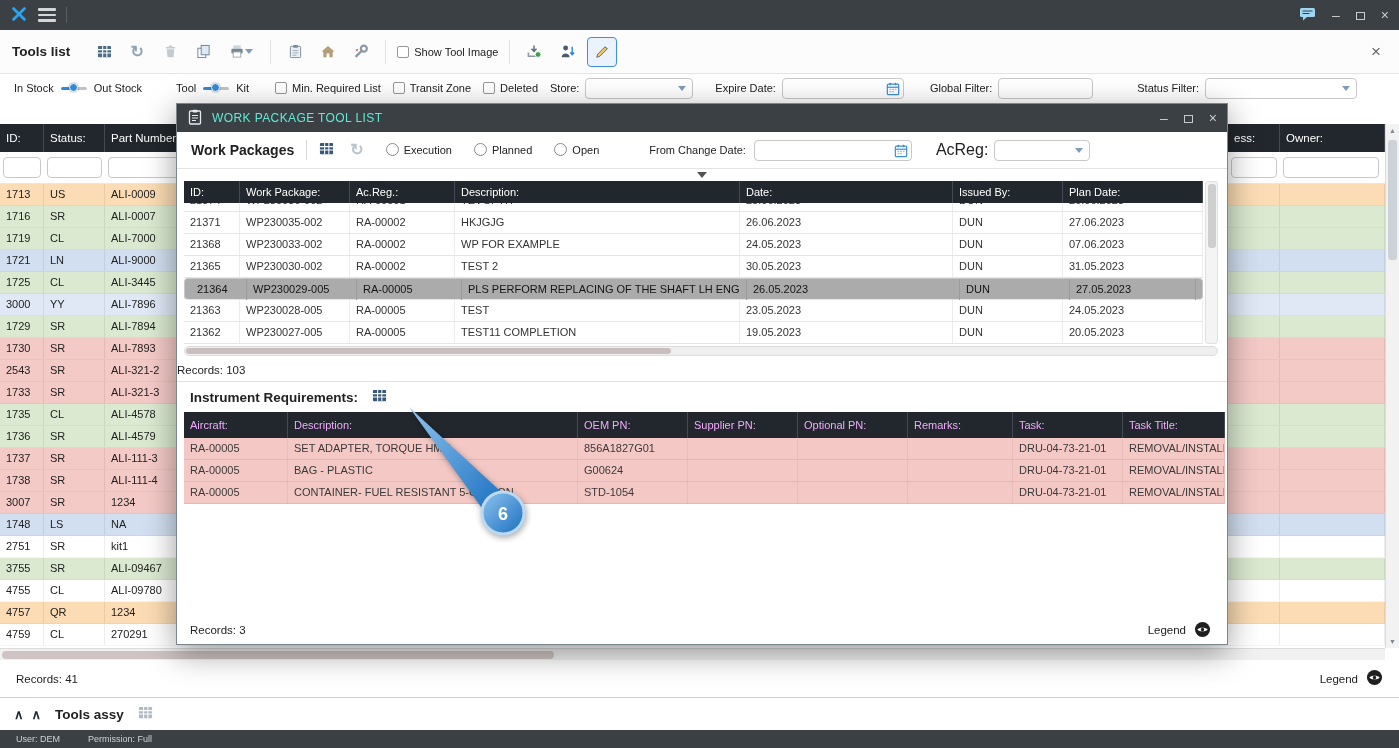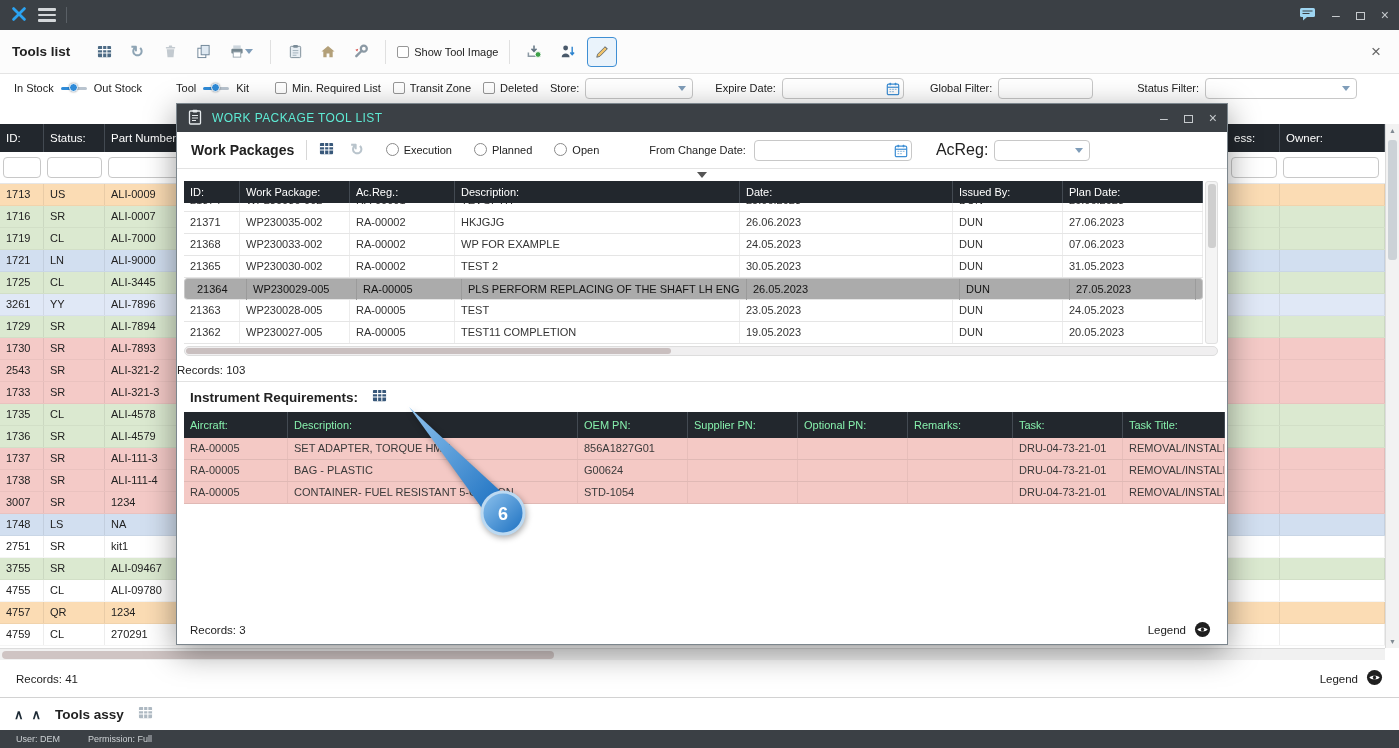--- a/index.html
+++ b/index.html
@@ -94,21 +94,21 @@
   .w-id{width:56px}.w-wp{width:110px}.w-ac{width:105px}.w-desc{width:285px}.w-date{width:213px}.w-iss{width:110px}.w-plan{flex:1}
   .wp-vscroll{width:13px;background:#f4f4f4;border:1px solid #e0e0e0;border-radius:3px;margin-left:2px;position:relative}
   .wpv-thumb{position:absolute;left:1.5px;right:1.5px;top:2px;height:64px;background:#cfcfcf;border-radius:3px}
   .wp-hscroll{padding:2px 9px 2px 7px;height:14px;flex:none}
   .wph-track{height:10px;background:#f0eff0;border:1px solid #ddd;border-radius:5px;position:relative}
   .wph-thumb{position:absolute;left:1px;top:1px;height:6px;width:485px;background:#c9bfbf;border-radius:3px}
   .m-records{height:24px;line-height:24px;font-size:11.5px;border-bottom:1px solid #e2e2e2;color:#222;flex:none}
   .m-irtitle{height:30px;display:flex;align-items:center;padding-left:13px;gap:14px;flex:none}
   .m-irtitle b{font-size:13.5px}
   .ir-wrap{padding:0 2px 0 7px;flex:none}
-  .ir-header{display:flex;height:26px;line-height:26px;background:#22272d;color:#86efac}
+  .ir-header{display:flex;height:26px;line-height:26px;background:#22272d;color:#f0abfc}
   .ir-header .hcell{border-right:1px solid #434a52;font-size:11px}
   .ir-row{display:flex;height:22px;background:#f4c9c5;border-bottom:1px solid rgba(0,0,0,.08)}
   .ir-row .cell{border-right:1px solid rgba(0,0,0,.05);color:#3a3a3a}
   .i-ac{width:104px}.i-desc{width:290px}.i-oem{width:110px}.i-sup{width:110px}.i-opt{width:110px}.i-rem{width:105px}.i-task{width:110px}.i-title{flex:1}
   .m-fill{flex:1}
   .m-footer{height:28px;display:flex;align-items:center;padding:0 16px 0 13px;font-size:11.5px;flex:none}
 
   .callout{position:absolute;left:395px;top:395px;z-index:60;filter:drop-shadow(1px 2px 3px rgba(0,0,0,.35));pointer-events:none}
   .flabel{white-space:nowrap}
 </style>
@@ -321,21 +321,21 @@
         <div class="cell c-owner"></div>
       </div>
       <div class="mt-row bg-green">
         <div class="cell c-id">1725</div>
         <div class="cell c-status">CL</div>
         <div class="cell c-part">ALI-3445</div>
         <div class="cell c-ess"></div>
         <div class="cell c-owner"></div>
       </div>
       <div class="mt-row bg-lightblue">
-        <div class="cell c-id">3261</div>
+        <div class="cell c-id">3000</div>
         <div class="cell c-status">YY</div>
         <div class="cell c-part">ALI-7896</div>
         <div class="cell c-ess"></div>
         <div class="cell c-owner"></div>
       </div>
       <div class="mt-row bg-green">
         <div class="cell c-id">1729</div>
         <div class="cell c-status">SR</div>
         <div class="cell c-part">ALI-7894</div>
         <div class="cell c-ess"></div>

